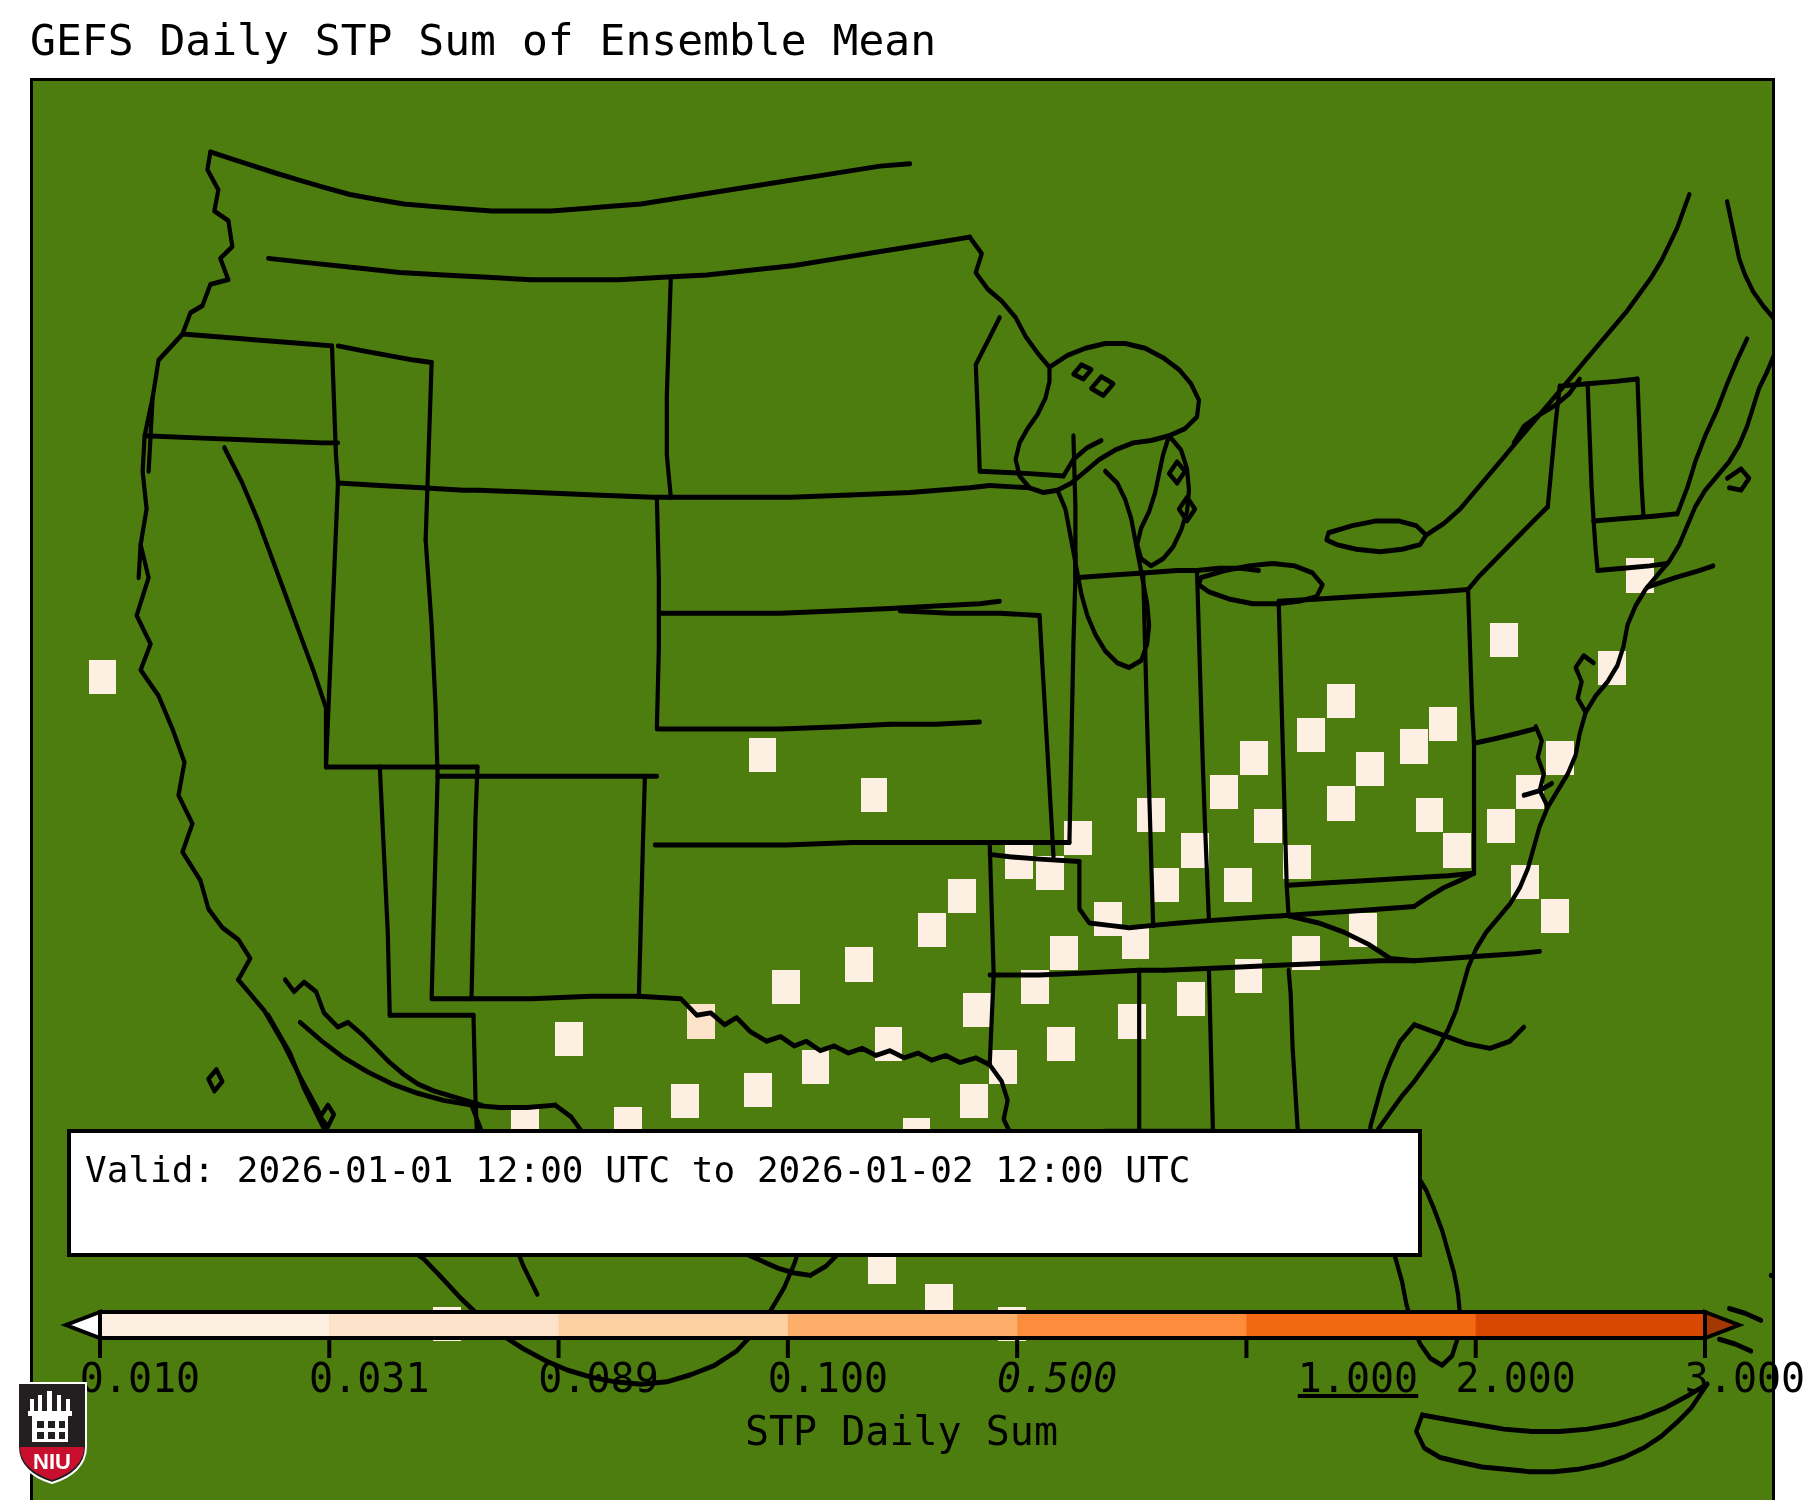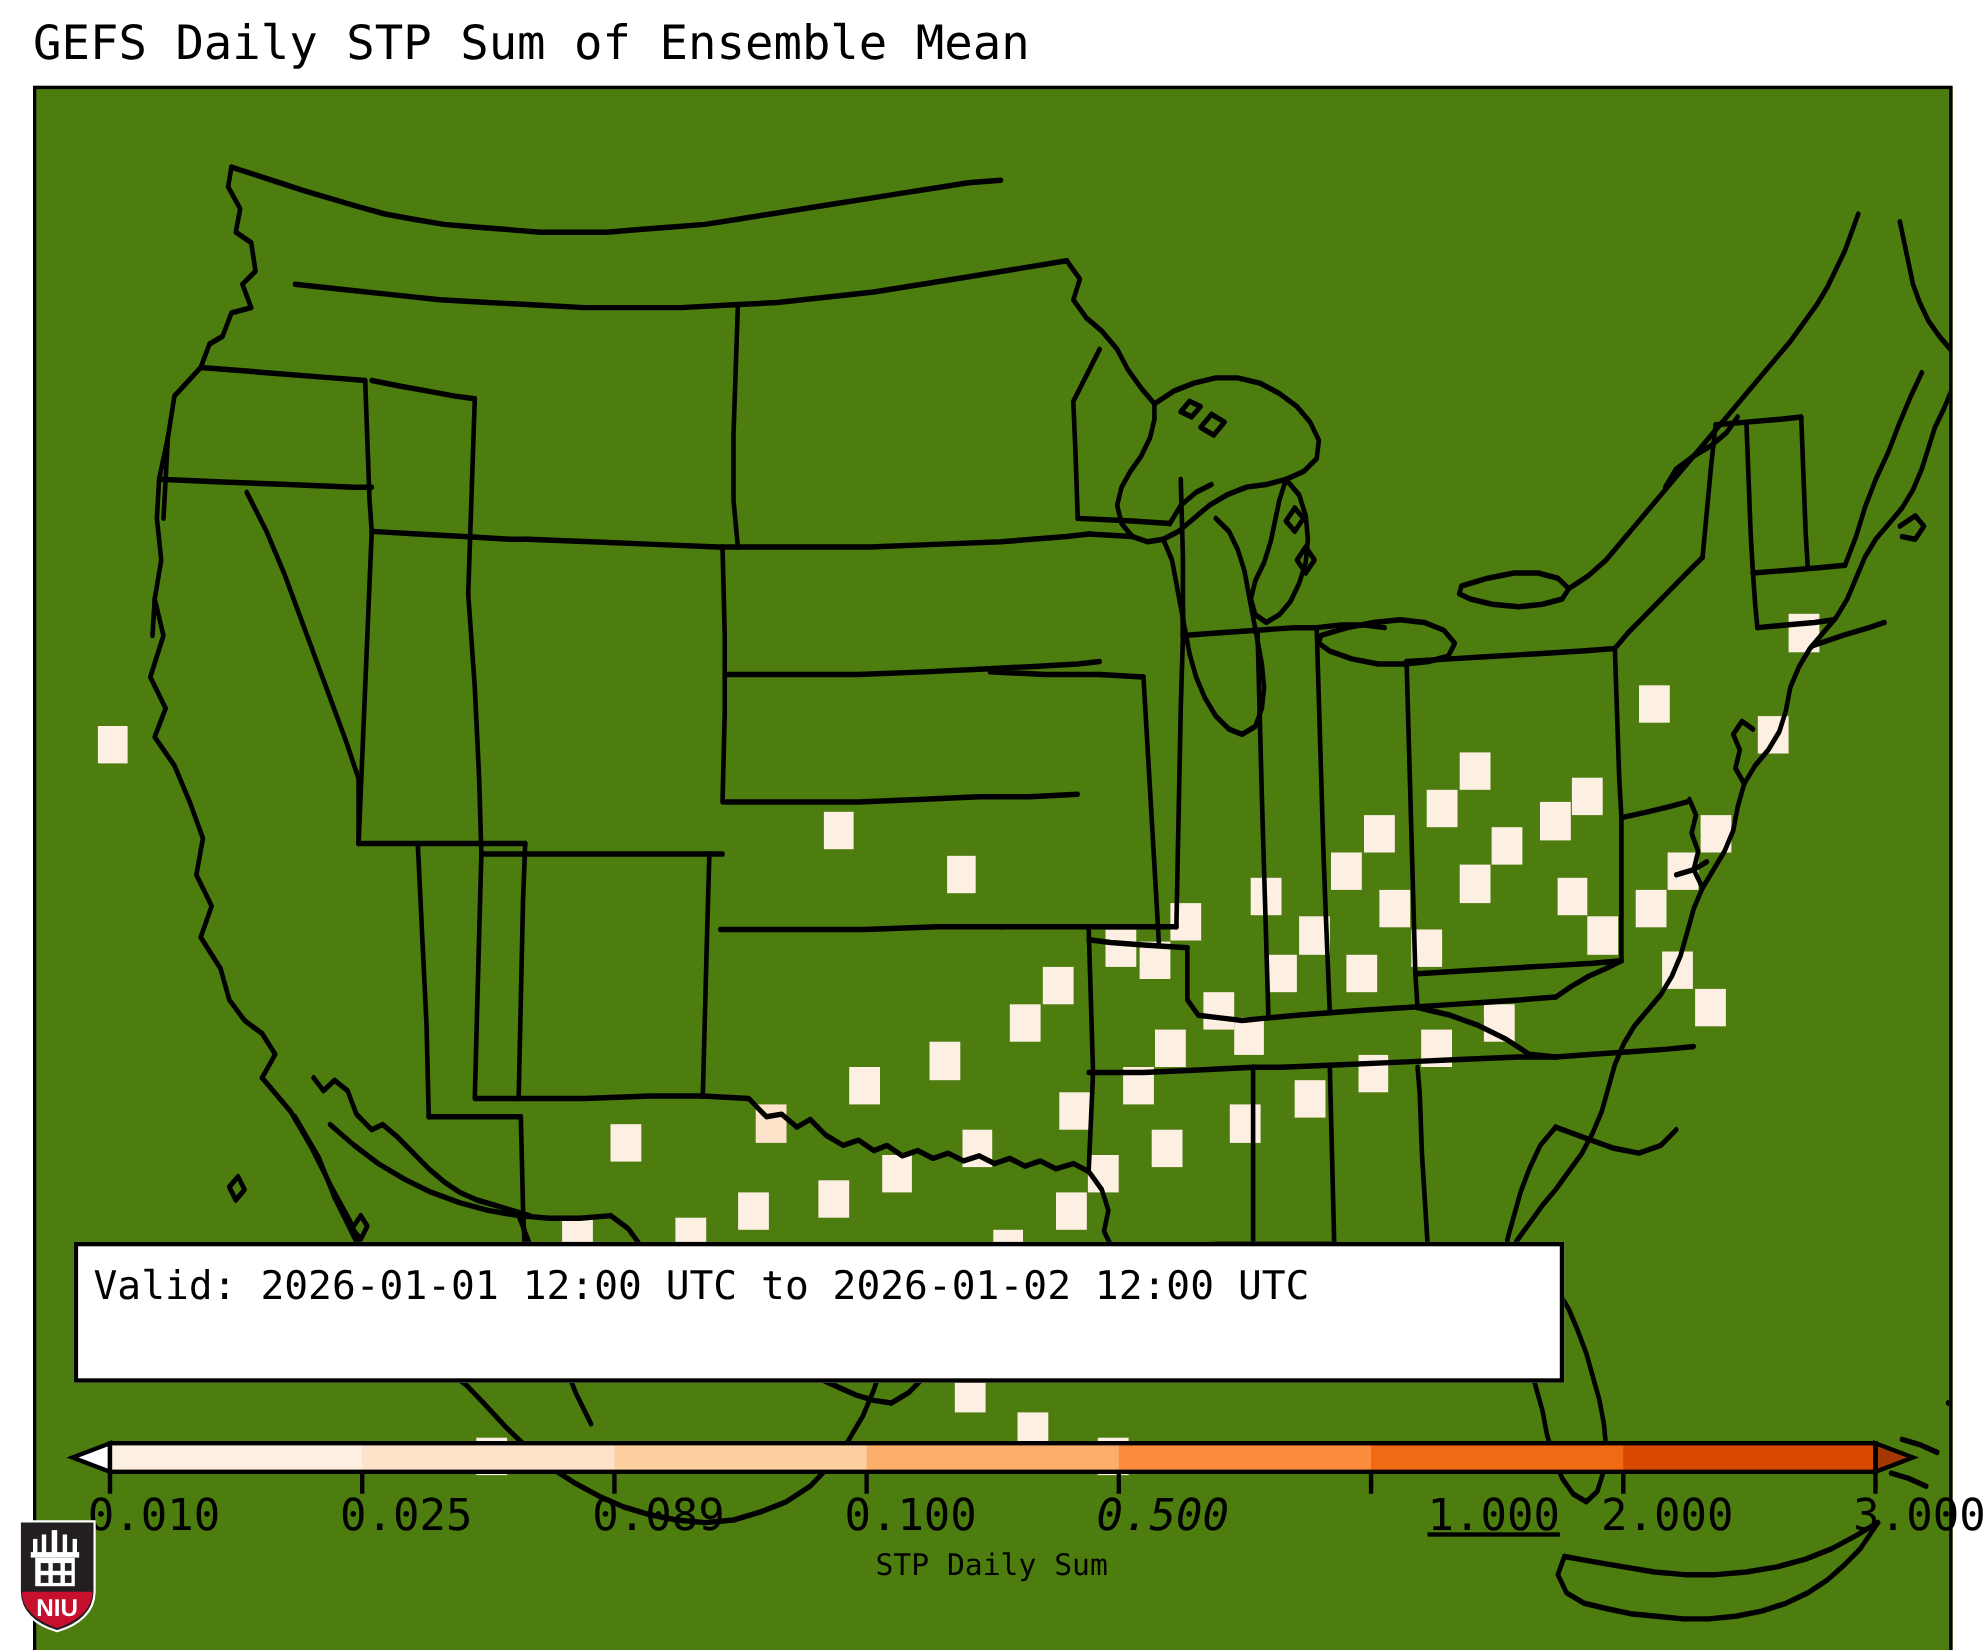--- a/index.html
+++ b/index.html
@@ -23,21 +23,21 @@
             padding:9px 14px 0 14px;z-index:6;}
   .info-line{font-size:36px;line-height:56px;white-space:pre;color:#000;}
 
   
   #cbar-wrap{position:absolute;left:30px;top:1300px;width:1745px;height:60px;}
   #cbar-svg{display:block;}
   #cbar-ticklabels{position:absolute;left:0px;top:1355px;width:1803px;height:52px;margin-left:40px;}
   .tick-label{position:absolute;font-size:40px;line-height:46px;white-space:pre;
               transform:translateX(-50%);color:#000;}
   #cbar-axis-label{position:absolute;top:1408px;left:0;width:1803px;text-align:center;
-                   font-size:27px;color:#000;white-space:pre;}
+                   font-size:40px;color:#000;white-space:pre;}
 
   
   #niu-logo{position:absolute;left:16px;top:1381px;width:72px;height:104px;}
 </style>
 </head>
 <body>
 
 <div id="title">GEFS Daily STP Sum of Ensemble Mean</div>
 
 <div id="map-frame">
@@ -398,21 +398,21 @@
         <line x1="987.1428571428571" y1="38" x2="987.1428571428571" y2="58"></line>
         <line x1="1216.4285714285713" y1="38" x2="1216.4285714285713" y2="58"></line>
         <line x1="1445.7142857142858" y1="38" x2="1445.7142857142858" y2="58"></line>
         <line x1="1675" y1="38" x2="1675" y2="58"></line>
       </g>
   </svg>
 </div>
 
 <div id="cbar-ticklabels">
     <div class="tick-label" style="left: 100px;">0.010</div>
-    <div class="tick-label" style="left: 329.286px;">0.025</div>
+    <div class="tick-label" style="left: 329.286px;">0.031</div>
     <div class="tick-label" style="left: 558.571px;">0.089</div>
     <div class="tick-label" style="left: 787.857px;">0.100</div>
     <div class="tick-label" style="left: 1017.14px; font-style: italic;">0.500</div>
     <div class="tick-label" style="left: 1318px; text-decoration: underline;">1.000</div>
     <div class="tick-label" style="left: 1475.71px;">2.000</div>
     <div class="tick-label" style="left: 1705px;">3.000</div>
   </div>
 
 <div id="cbar-axis-label">STP Daily Sum</div>
 

